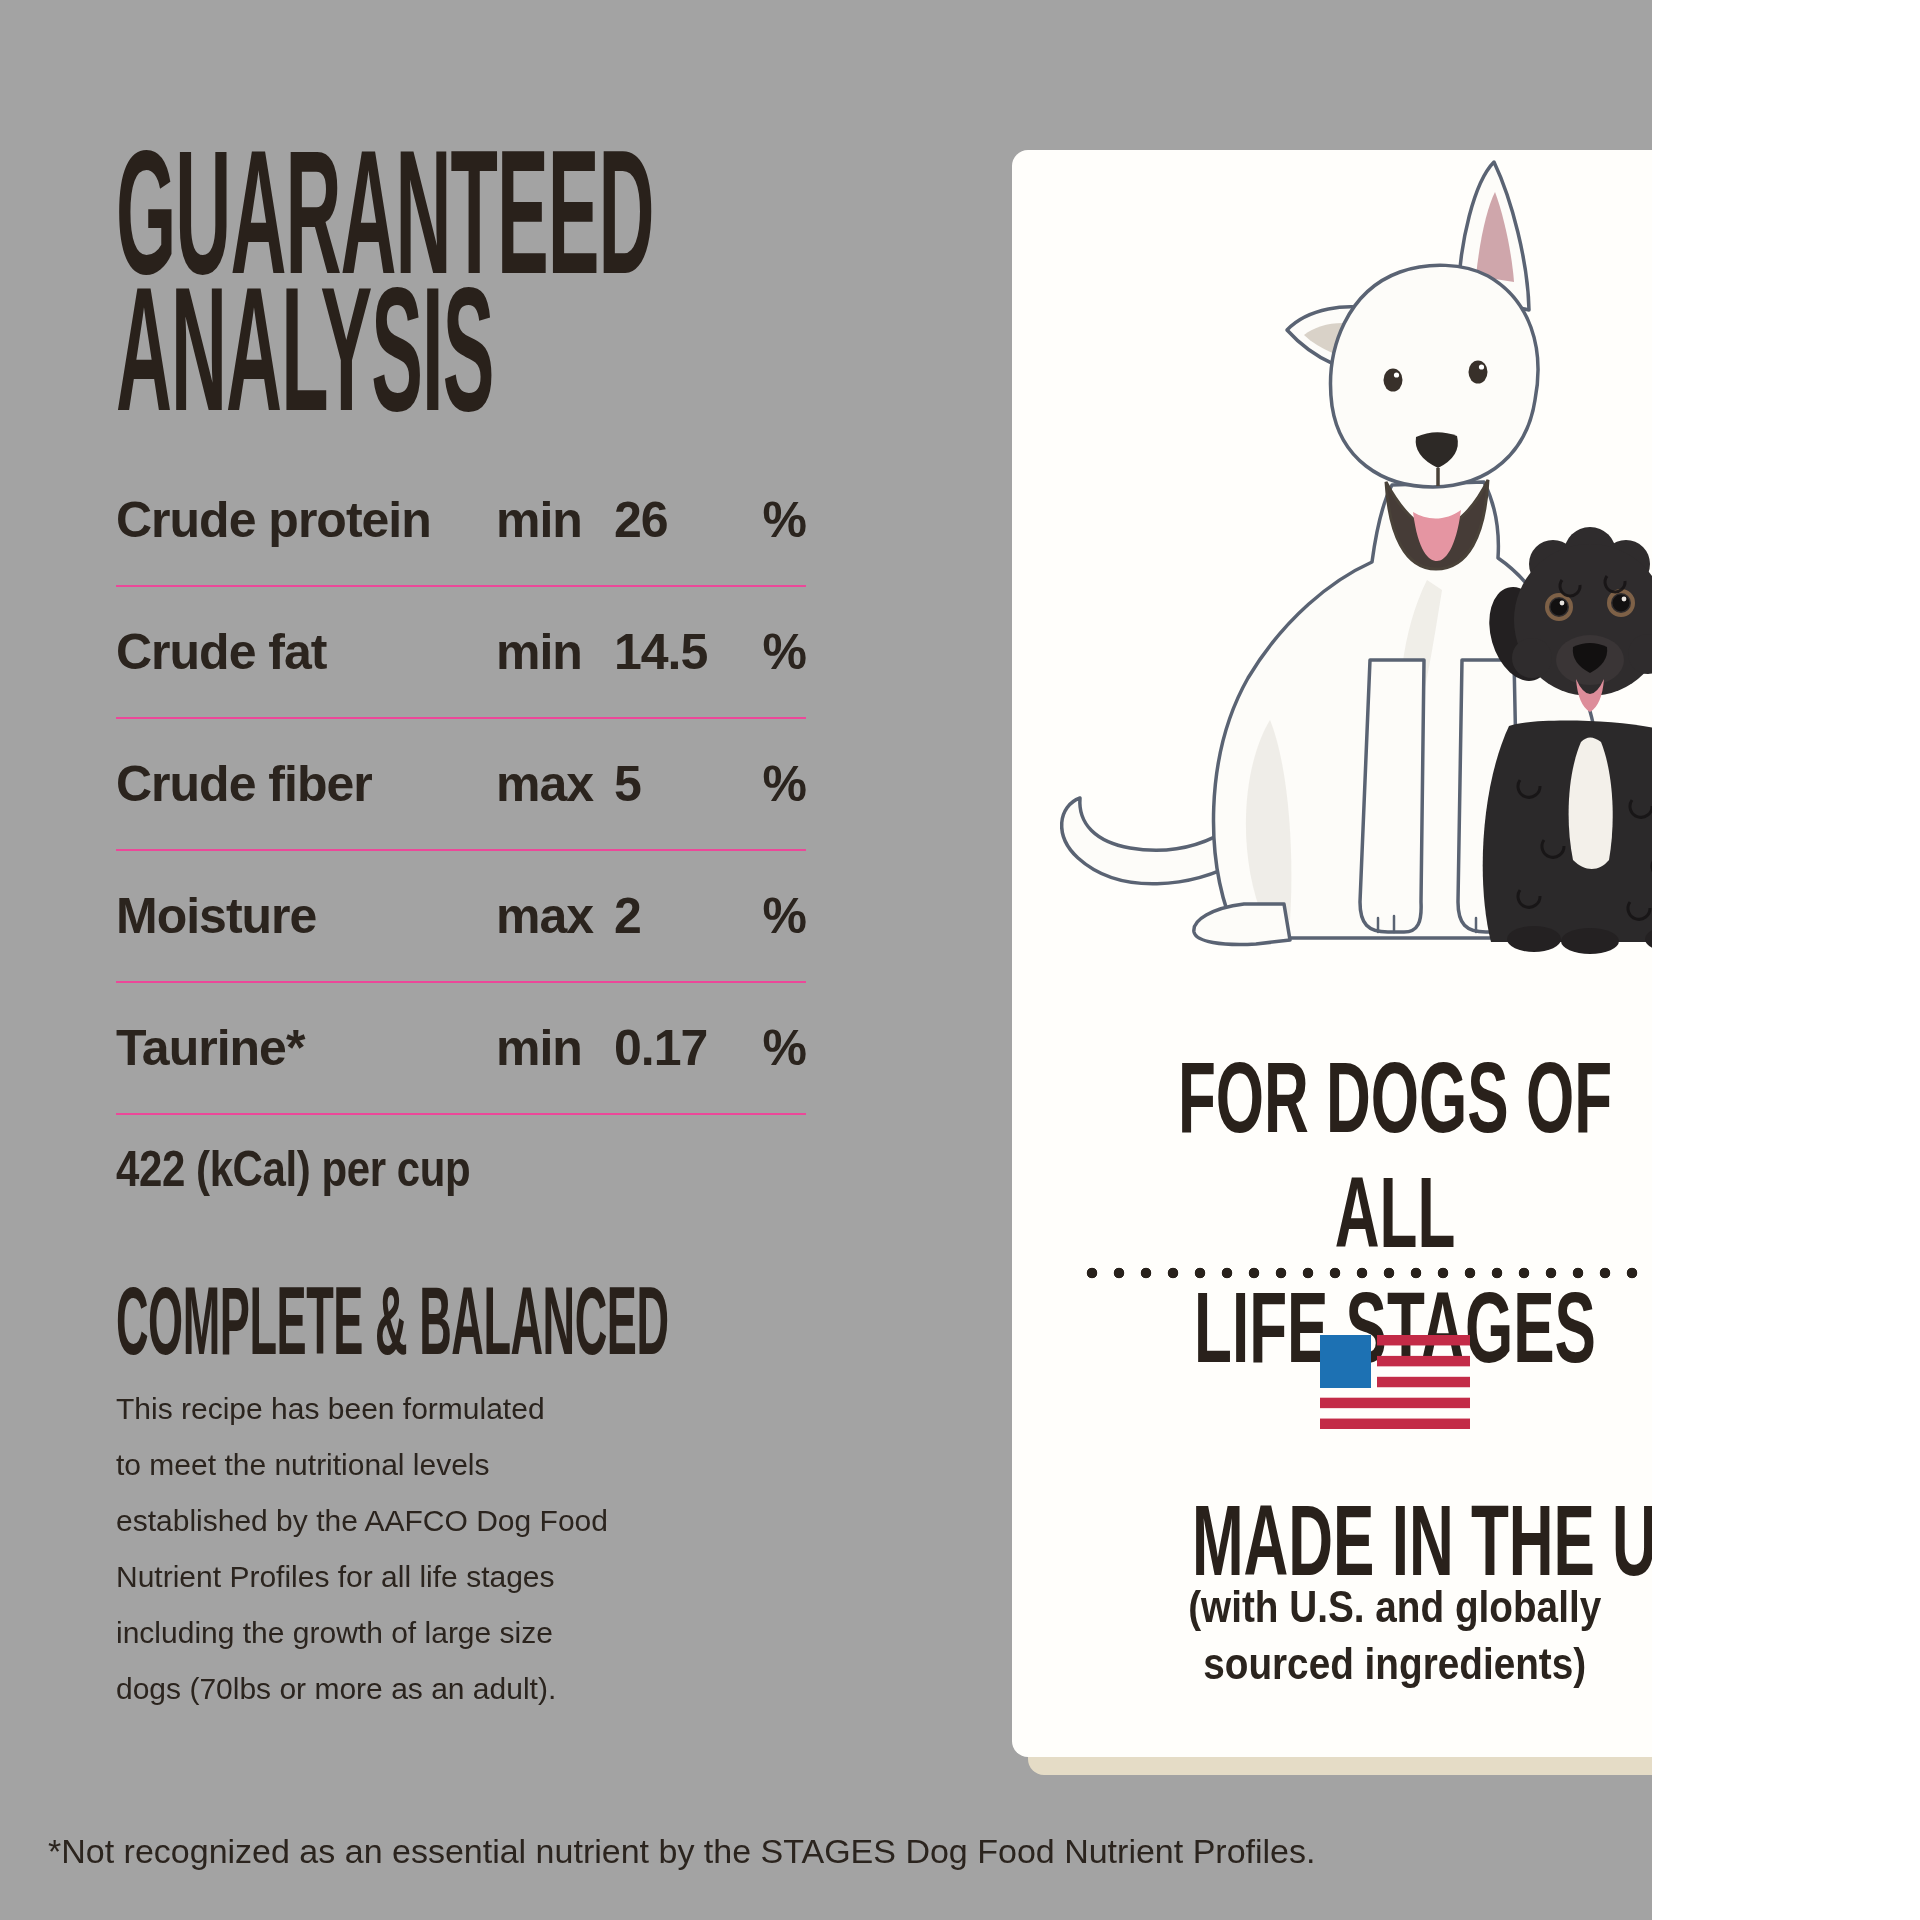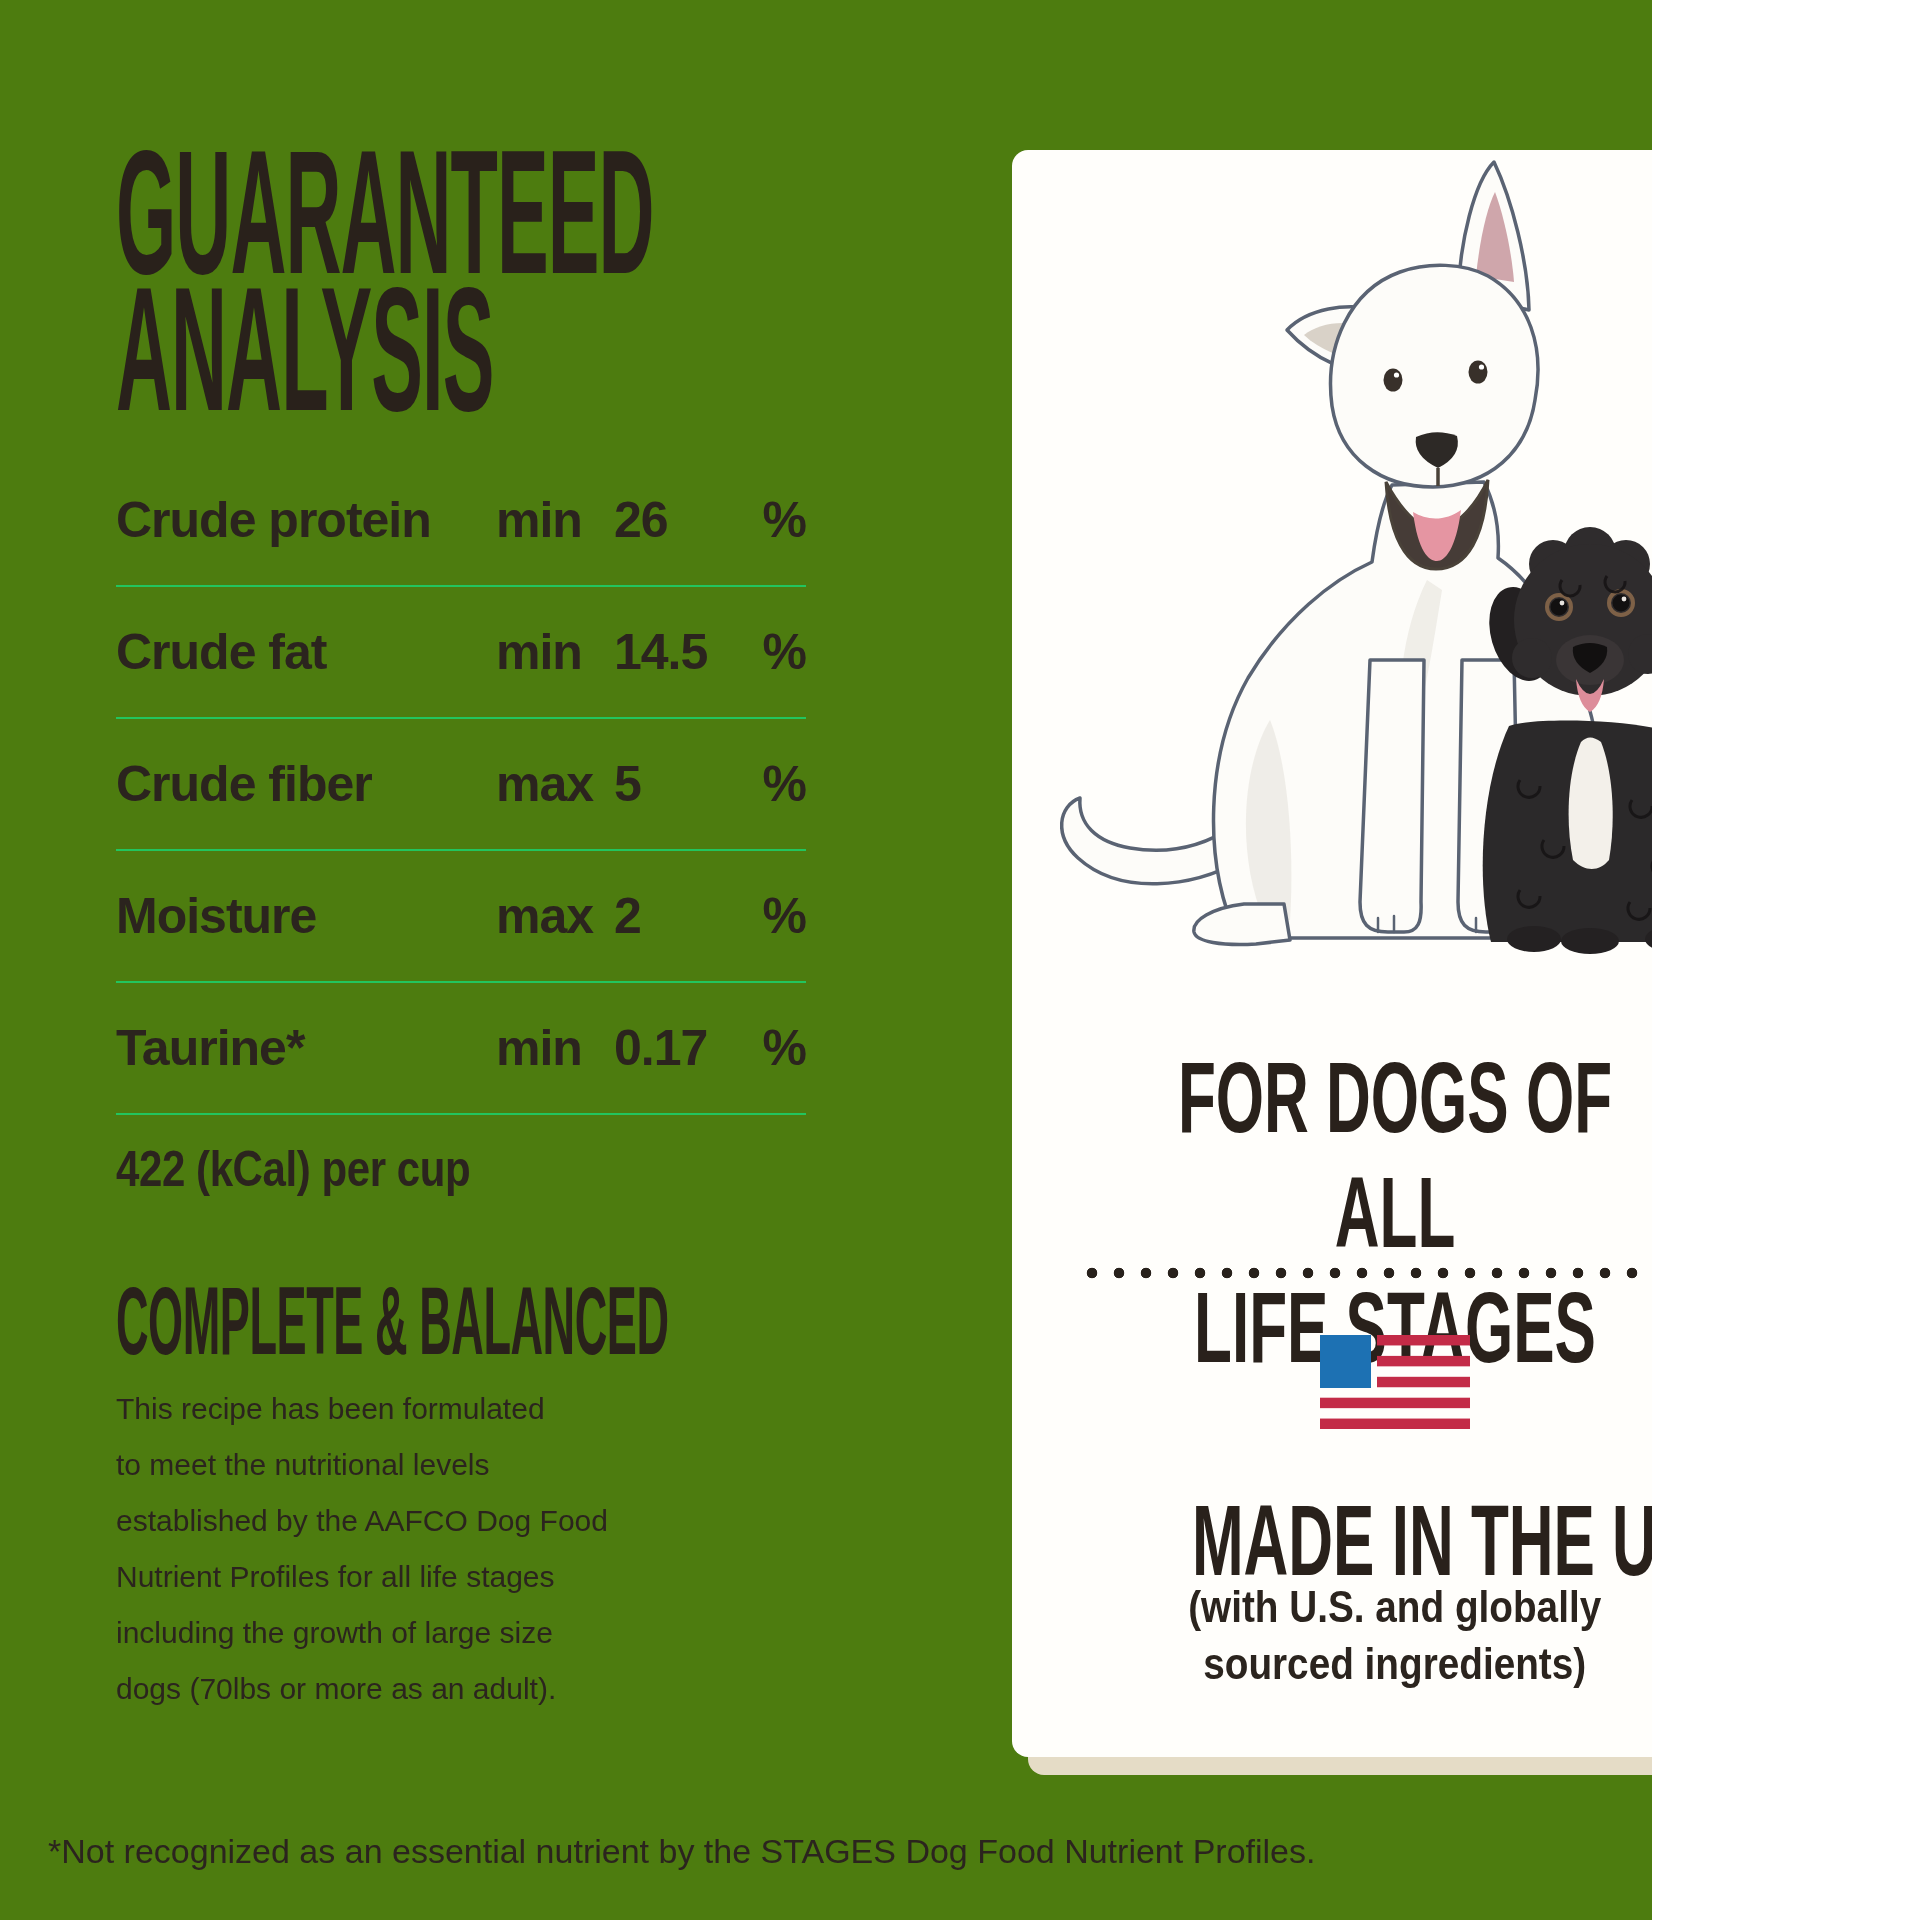--- a/index.html
+++ b/index.html
@@ -1,31 +1,31 @@
 <!DOCTYPE html>
 <html><head>
 <meta charset="utf-8">
 <style>
   html,body { margin:0; padding:0; }
   .stage {
     position:relative; width:1652px; height:1920px; overflow:hidden;
-    background:#4d7c0f; color:#2b241e;
+    background:#a3a3a3; color:#2b241e;
     font-family:"Liberation Sans", sans-serif;
   }
   
   .ga-title {
     position:absolute; left:116px; top:144px;
     font-size:176px; font-weight:700; line-height:137px; letter-spacing:-2px;
     color:#29211b; white-space:pre-line;
     transform:scaleX(0.44); transform-origin:left top;
   }
   .ga-table { position:absolute; left:116px; top:455px; width:690px; }
   .ga-row {
     display:grid; grid-template-columns:1fr 118px 136px 56px;
-    align-items:center; height:130px; border-bottom:2px solid #22c55e;
+    align-items:center; height:130px; border-bottom:2px solid #ec4899;
     font-size:50px; font-weight:700; letter-spacing:-1px; color:#2b241e;
   }
   .ga-qual { text-align:left; }
   .ga-val  { }
   .ga-unit { text-align:right; }
   .ga-cal {
     position:absolute; left:116px; top:1140px;
     font-size:50px; font-weight:700; letter-spacing:-0.5px;
     transform:scaleX(0.84); transform-origin:left top; white-space:nowrap;
   }

